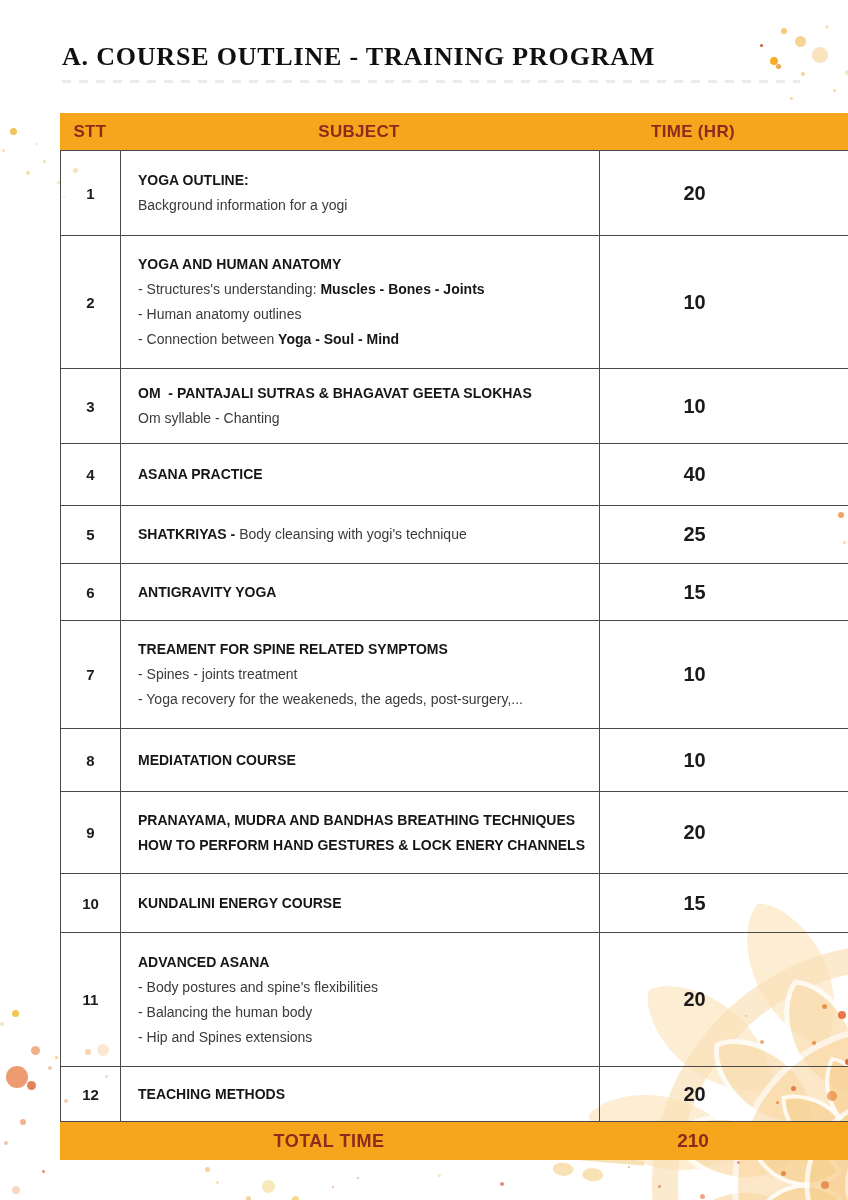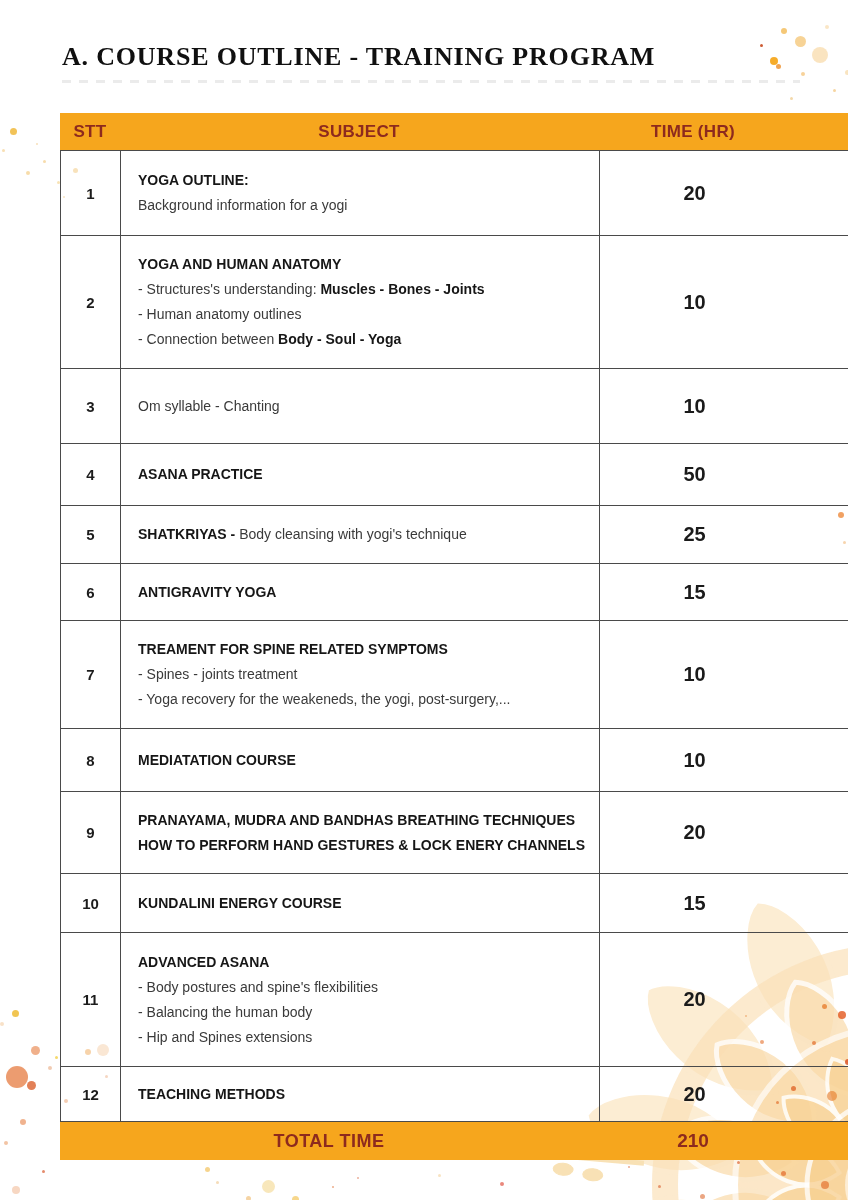--- a/index.html
+++ b/index.html
@@ -175,58 +175,59 @@
           <div class="line"><span>Background information for a yogi</span></div>
         </div>
     <div class="time-cell">20</div>
   </div>
       <div class="body-row" style="height: 133px;">
     <div class="num-cell">2</div>
     <div class="subject-cell">
           <div class="line"><span class="bold">YOGA AND HUMAN ANATOMY</span></div>
           <div class="line"><span>- Structures's understanding: </span><span class="bold">Muscles - Bones - Joints</span></div>
           <div class="line"><span>- Human anatomy outlines</span></div>
-          <div class="line"><span>- Connection between </span><span class="bold">Body - Soul - Yoga</span></div>
+          <div class="line"><span>- Connection between </span><span class="bold">Yoga - Soul - Mind</span></div>
         </div>
     <div class="time-cell">10</div>
   </div>
       <div class="body-row" style="height: 75px;">
     <div class="num-cell">3</div>
     <div class="subject-cell">
+          <div class="line"><span class="bold">OM  - PANTAJALI SUTRAS &amp; BHAGAVAT GEETA SLOKHAS</span></div>
           <div class="line"><span>Om syllable - Chanting</span></div>
         </div>
     <div class="time-cell">10</div>
   </div>
       <div class="body-row" style="height: 62px;">
     <div class="num-cell">4</div>
     <div class="subject-cell">
           <div class="line"><span class="bold">ASANA PRACTICE</span></div>
         </div>
-    <div class="time-cell">50</div>
+    <div class="time-cell">40</div>
   </div>
       <div class="body-row" style="height: 58px;">
     <div class="num-cell">5</div>
     <div class="subject-cell">
           <div class="line"><span class="bold">SHATKRIYAS - </span><span>Body cleansing with yogi's technique</span></div>
         </div>
     <div class="time-cell">25</div>
   </div>
       <div class="body-row" style="height: 57px;">
     <div class="num-cell">6</div>
     <div class="subject-cell">
           <div class="line"><span class="bold">ANTIGRAVITY YOGA</span></div>
         </div>
     <div class="time-cell">15</div>
   </div>
       <div class="body-row" style="height: 108px;">
     <div class="num-cell">7</div>
     <div class="subject-cell">
           <div class="line"><span class="bold">TREAMENT FOR SPINE RELATED SYMPTOMS</span></div>
           <div class="line"><span>- Spines - joints treatment</span></div>
-          <div class="line"><span>- Yoga recovery for the weakeneds, the yogi, post-surgery,...</span></div>
+          <div class="line"><span>- Yoga recovery for the weakeneds, the ageds, post-surgery,...</span></div>
         </div>
     <div class="time-cell">10</div>
   </div>
       <div class="body-row" style="height: 63px;">
     <div class="num-cell">8</div>
     <div class="subject-cell">
           <div class="line"><span class="bold">MEDIATATION COURSE</span></div>
         </div>
     <div class="time-cell">10</div>
   </div>

